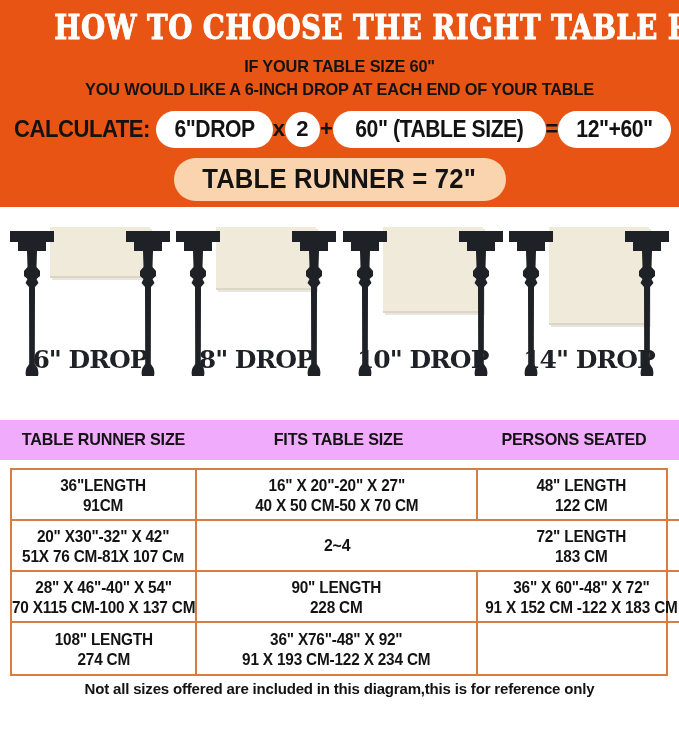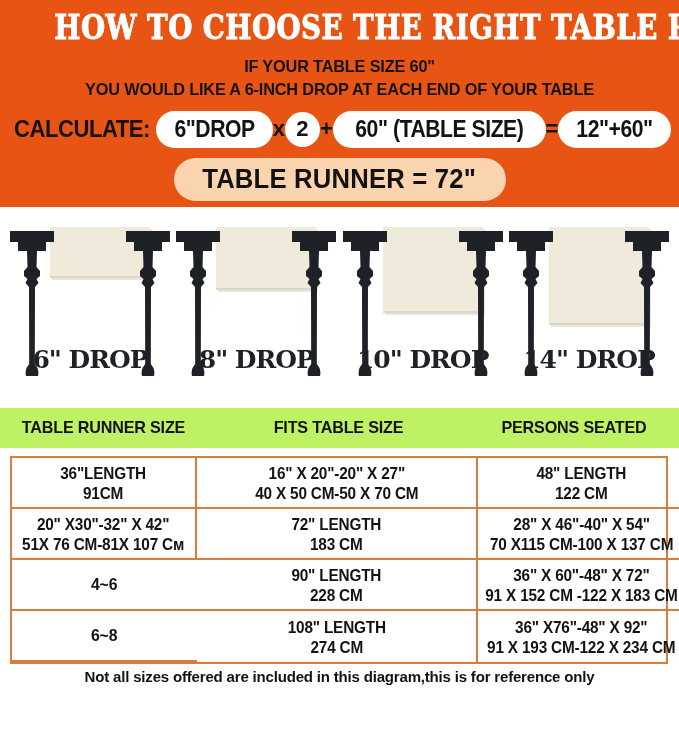--- a/index.html
+++ b/index.html
@@ -32,21 +32,21 @@
   .runner { position:absolute; left:40px; top:8px; width:100px; background:#EFEADA;
             border-bottom:2px solid #DCD6C3; box-shadow:2px 2px 0 rgba(120,110,90,0.18); z-index:1; }
   .fig1 .runner { height:51px; } .fig2 .runner { height:63px; }
   .fig3 .runner { height:86px; } .fig4 .runner { height:98px; }
   .legs { position:absolute; left:0; top:12px; z-index:2; }
   .fig-label { position:absolute; top:126px; left:0; width:100%; text-align:center; z-index:3;
                font-family:"DejaVu Serif", serif; font-weight:bold; font-size:25px; letter-spacing:-1px;
                color:#1E2126; white-space:nowrap; }
 
   
-  .thead { margin-top:4px; background:#bef264; height:40px; display:grid;
+  .thead { margin-top:16px; background:#f0abfc; height:40px; display:grid;
            grid-template-columns:187px 283px 188px; align-items:center; padding:0 11px 0 10px; }
   .thead div { text-align:center; font-weight:bold; font-size:17px; letter-spacing:-0.2px; color:#131313;
                transform:scaleX(0.95); }
   .sizetable { margin:8px 11px 0 10px; border:2px solid #D67D42; display:grid;
                grid-template-columns:185px 281px auto; grid-auto-rows:51px; background:#fff; }
   .cell { border-right:2px solid #D67D42; border-bottom:2px solid #D67D42; display:flex; flex-direction:column;
           align-items:center; justify-content:center; color:#131313; }
   .cell.last-col { border-right:none; }
   .cell.last-row { border-bottom:none; }
   .cnd { transform:scaleX(0.93); text-align:center; font-weight:bold; font-size:16.5px;
@@ -177,52 +177,49 @@
         <div>48" LENGTH</div>
         <div>122 CM</div>
       </div>
     </div>
   <div class="cell">
       <div class="cnd">
         <div>20" X30"-32" X 42"</div>
         <div>51X 76 CM-81X 107 Cм</div>
       </div>
     </div>
+  <div class="cell last-col">
+      <div class="cnd persons">2~4</div>
+    </div>
 
   <div class="cell">
       <div class="cnd">
         <div>72" LENGTH</div>
         <div>183 CM</div>
       </div>
     </div>
   <div class="cell">
       <div class="cnd">
         <div>28" X 46"-40" X 54"</div>
         <div>70 X115 CM-100 X 137 CM</div>
       </div>
     </div>
-  <div class="cell last-col">
-      <div class="cnd persons">4~6</div>
-    </div>
 
   <div class="cell">
       <div class="cnd">
         <div>90" LENGTH</div>
         <div>228 CM</div>
       </div>
     </div>
   <div class="cell">
       <div class="cnd">
         <div>36" X 60"-48" X 72"</div>
         <div>91 X 152 CM -122 X 183 CM</div>
       </div>
     </div>
-  <div class="cell last-col">
-      <div class="cnd persons">6~8</div>
-    </div>
 
   <div class="cell last-row">
       <div class="cnd">
         <div>108" LENGTH</div>
         <div>274 CM</div>
       </div>
     </div>
   <div class="cell last-row">
       <div class="cnd">
         <div>36" X76"-48" X 92"</div>

